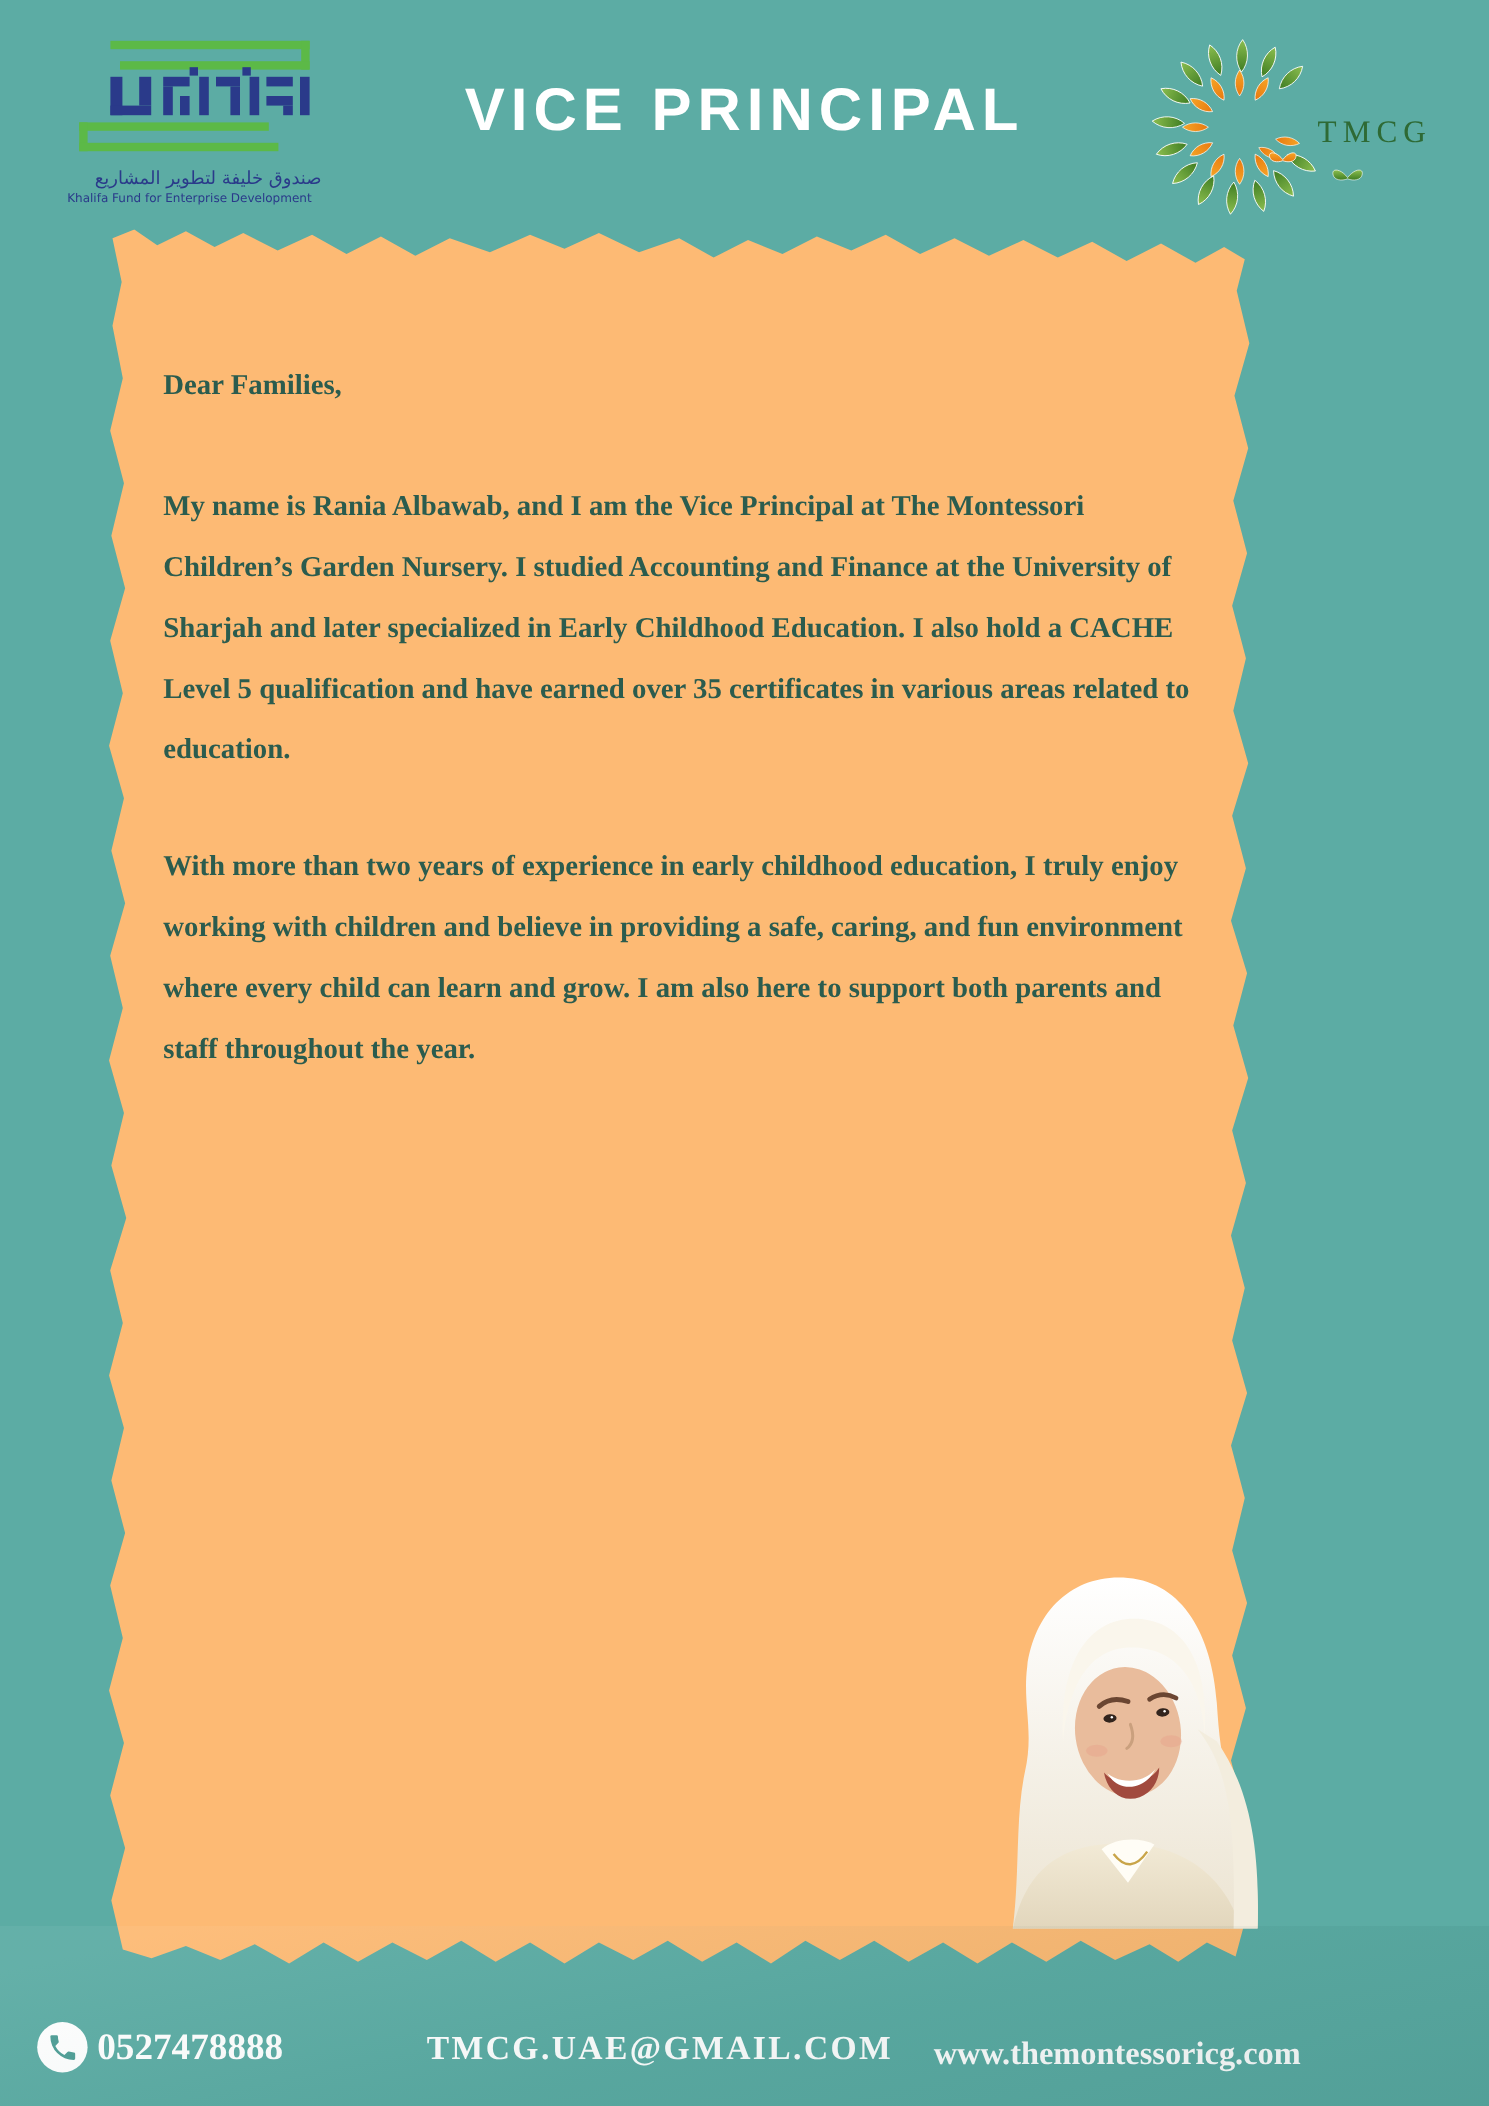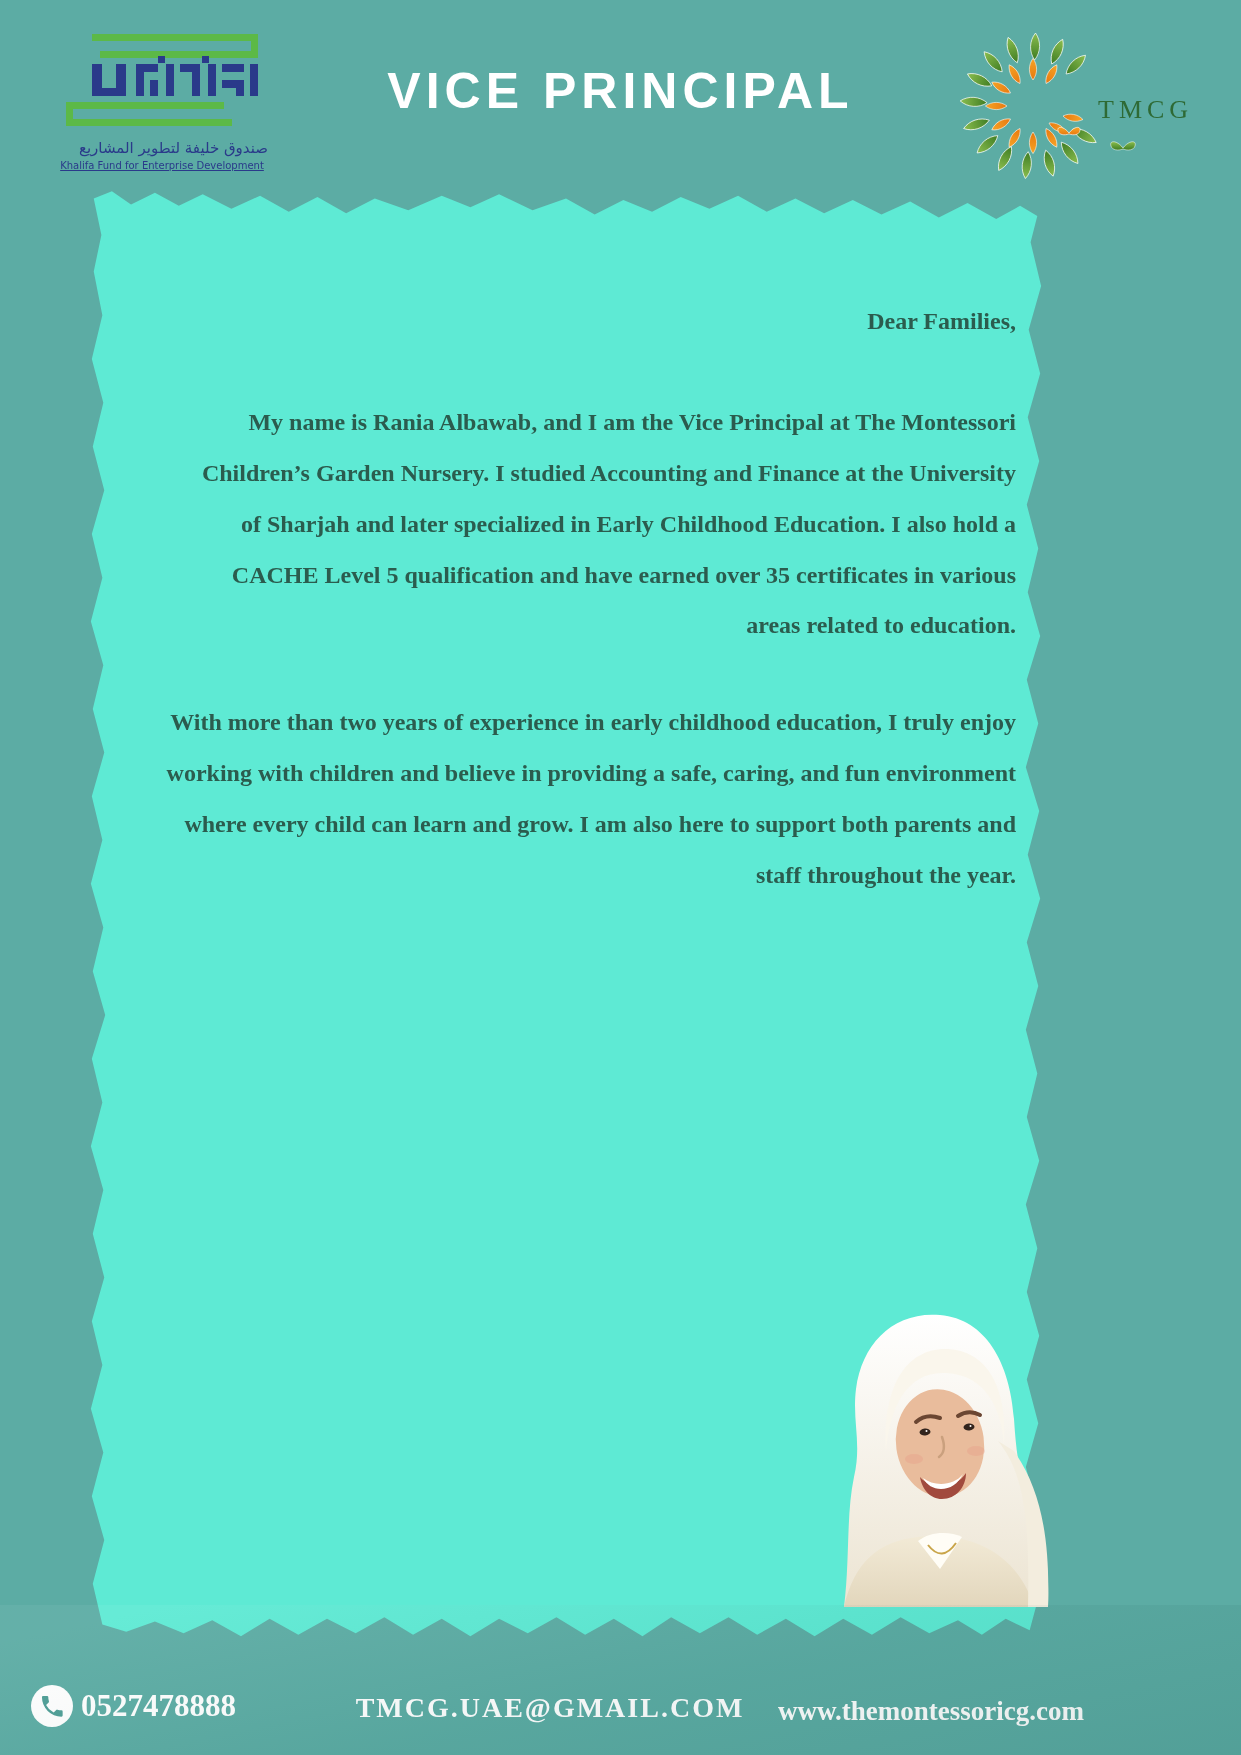--- a/index.html
+++ b/index.html
@@ -22,58 +22,57 @@
     font-weight:bold; font-size:50px; letter-spacing:5px;
   }
   .khalifa { position:absolute; left:56px; top:30px; width:212px; }
   .khalifa svg { display:block; width:200px; height:100px; margin:0 auto; }
   .khalifa .ar {
     font-family:"DejaVu Sans",sans-serif; direction:rtl;
     font-size:15px; margin-top:9px; color:#2A3A8A;
   }
   .khalifa .en {
     font-family:"DejaVu Sans",sans-serif;
-    font-size:10px; margin-top:3px; text-align:center; color:#2A3A8A;text-decoration:underline;
+    font-size:10px; margin-top:3px; text-align:left; color:#2A3A8A;
   }
   .tmcg { position:absolute; left:938px; top:6px; width:300px; height:200px;text-align:right; }
 
   
   .paper {
-    position:absolute; left:88px; top:184px; width:956px; height:1458px; background:#5eead4;
+    position:absolute; left:88px; top:184px; width:956px; height:1458px; background:#fdba74;
     clip-path: polygon(
       0.6% 1.0%, 2.5% 0.5%, 4.5% 1.4%, 7% 0.6%, 9.5% 1.5%, 12% 0.7%, 15% 1.7%, 18% 0.8%,
       21% 1.9%, 24% 0.9%, 27% 2.0%, 30% 1.0%, 33.5% 1.8%, 37% 0.8%, 40% 1.6%, 43% 0.7%,
       46.5% 1.8%, 50% 1.0%, 53% 2.1%, 56% 1.1%, 59% 1.9%, 62% 0.9%, 65% 1.7%, 68% 0.8%,
       71% 1.9%, 74% 1.0%, 77% 2.0%, 80% 1.1%, 83% 2.1%, 86% 1.2%, 89% 2.3%, 92% 1.3%,
       95% 2.4%, 97.5% 1.5%, 99.3% 2.2%,
       98.6% 4%, 99.7% 7%, 98.4% 10%, 99.6% 13%, 98.3% 16%, 99.5% 19%, 98.2% 22%, 99.4% 25%,
       98.3% 28%, 99.6% 31%, 98.2% 34%, 99.4% 37%, 98.1% 40%, 99.5% 43%, 98.3% 46%, 99.6% 49%,
       98.2% 52%, 99.4% 55%, 98.1% 58%, 99.3% 61%, 98.2% 64%, 99.5% 67%, 98.1% 70%, 99.3% 73%,
       98.2% 76%, 99.5% 79%, 98.2% 82%, 99.4% 85%, 98.1% 88%, 99.3% 91%, 98.2% 94%, 99.4% 97%,
       98.5% 99.2%, 96% 98.4%, 93.5% 99.5%, 91% 98.5%, 88% 99.4%, 85% 98.3%, 82% 99.5%, 79% 98.4%,
       76% 99.6%, 73% 98.4%, 70% 99.5%, 67% 98.3%, 64% 99.4%, 61% 98.3%, 58% 99.6%, 55% 98.4%,
       52% 99.5%, 49% 98.3%, 46% 99.4%, 43% 98.4%, 40% 99.6%, 37% 98.4%, 34% 99.5%, 31% 98.3%,
       28% 99.4%, 25% 98.4%, 22% 99.5%, 19% 98.4%, 16% 99.6%, 13% 98.5%, 10% 99.4%, 7% 98.6%,
       4% 99.3%, 1.5% 98.8%,
       0.5% 96%, 1.7% 93%, 0.4% 90%, 1.6% 87%, 0.3% 84%, 1.5% 81%, 0.4% 78%, 1.7% 75%,
       0.5% 72%, 1.6% 69%, 0.3% 66%, 1.5% 63%, 0.4% 60%, 1.8% 57%, 0.5% 54%, 1.6% 51%,
       0.3% 48%, 1.5% 45%, 0.4% 42%, 1.7% 39%, 0.5% 36%, 1.6% 33%, 0.3% 30%, 1.5% 27%,
       0.4% 24%, 1.7% 21%, 0.5% 18%, 1.6% 15%, 0.4% 12%, 1.5% 9%, 0.6% 6%, 1.4% 3.5%
     );
-    text-align: right;
   }
 
   
   .letter {
     position:absolute; left:48px; top:112px; width:880px;
     color:#2B5C4E; font-weight:bold; font-size:24px; line-height:2.12;
   }
   .letter p { margin:0; }
   .letter .salutation { margin-bottom:50px; }
-  .letter .p1 { margin-bottom:46px;margin-left:44px; }
+  .letter .p1 { margin-bottom:46px; }
   .letter .p3 { margin-top:2px; }
   .closing { margin-top:50px; }
   .closing .role { padding-left:10px; }
 
   .portrait { position:absolute; left:790px; top:1300px; width:272px; height:308px; }
 
   
   .footer-phone {
     position:absolute; left:30px; top:1684px; display:flex; align-items:center; gap:7px;
     color:#FFFFFF; font-weight:bold; font-size:31px;

